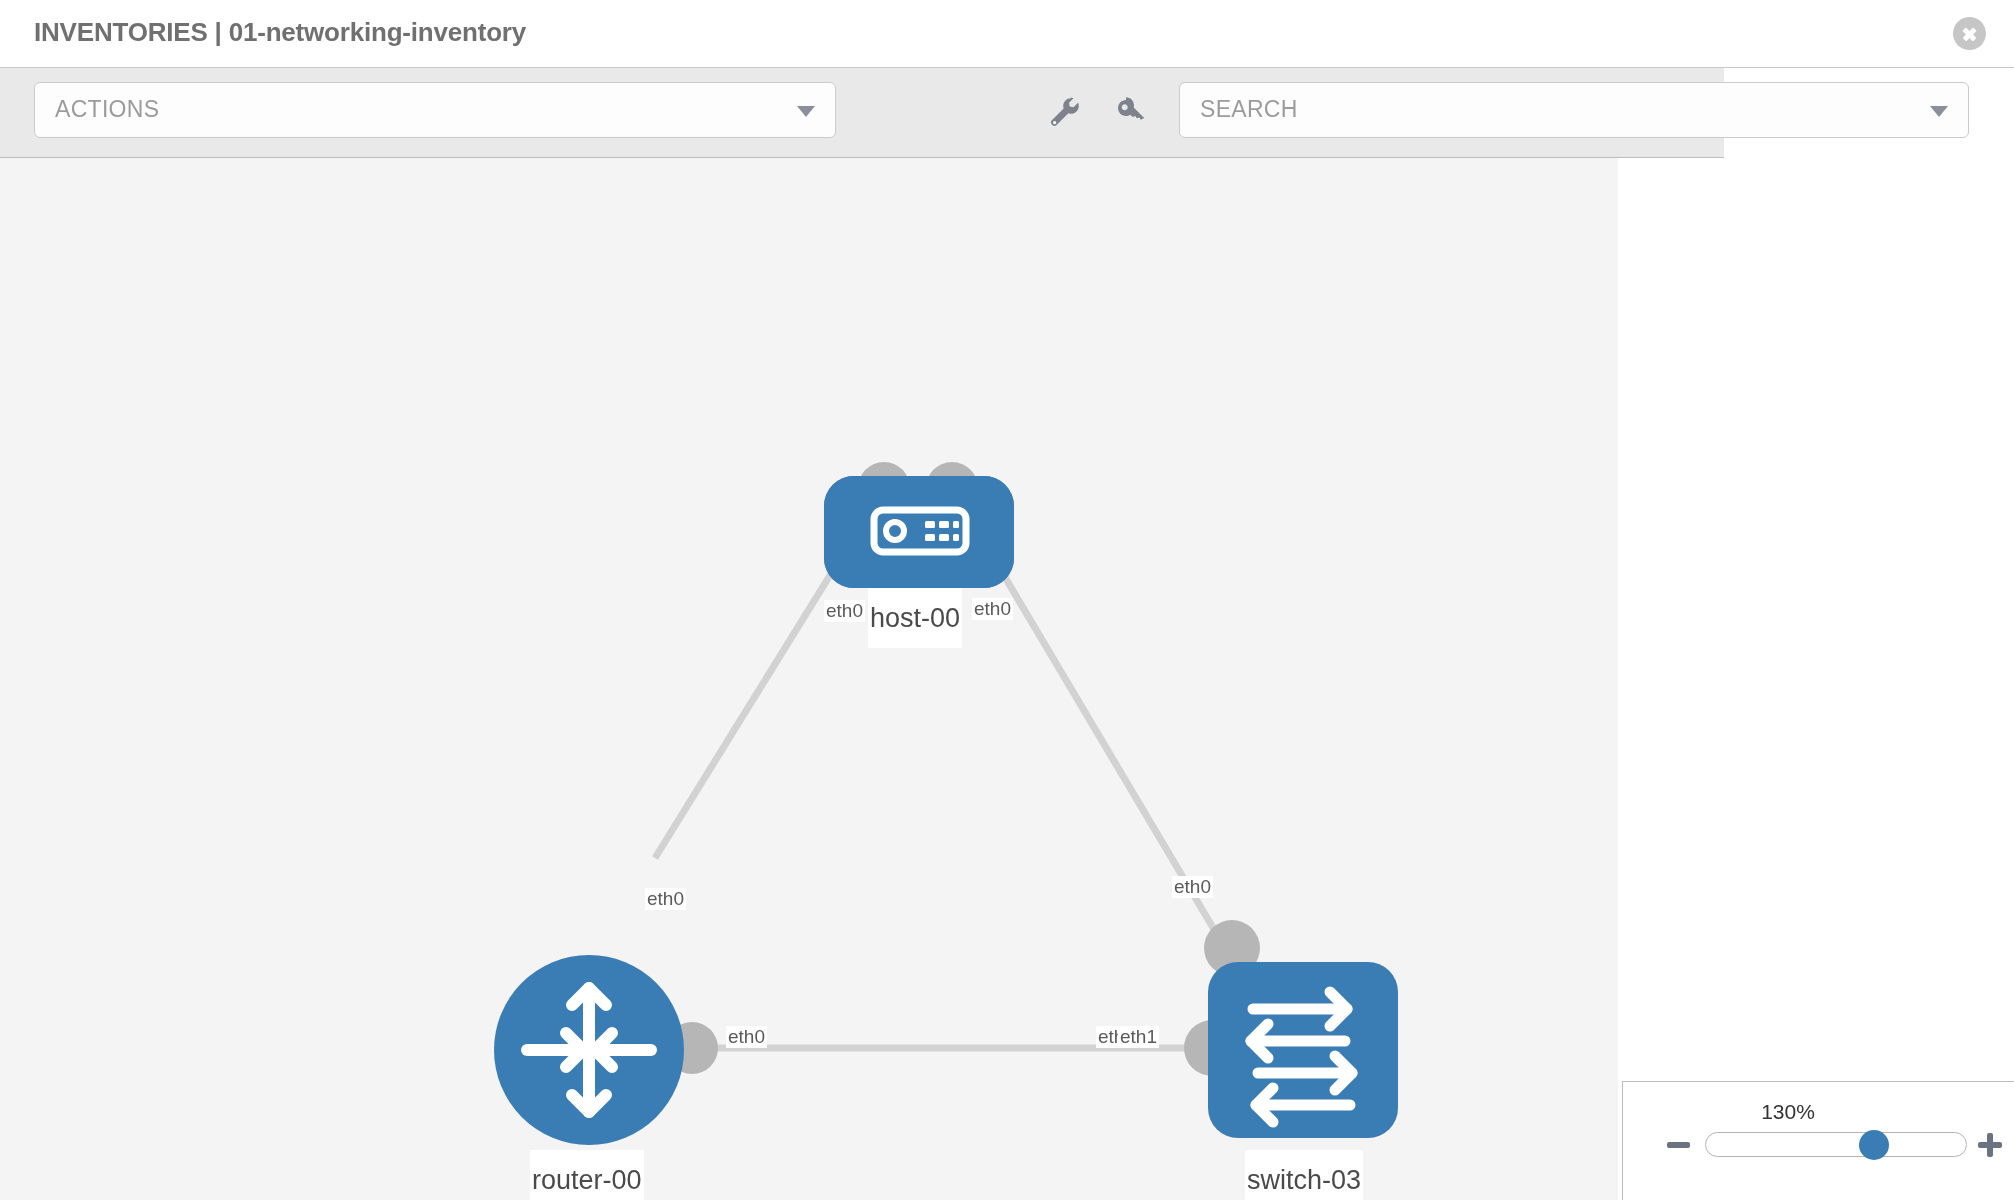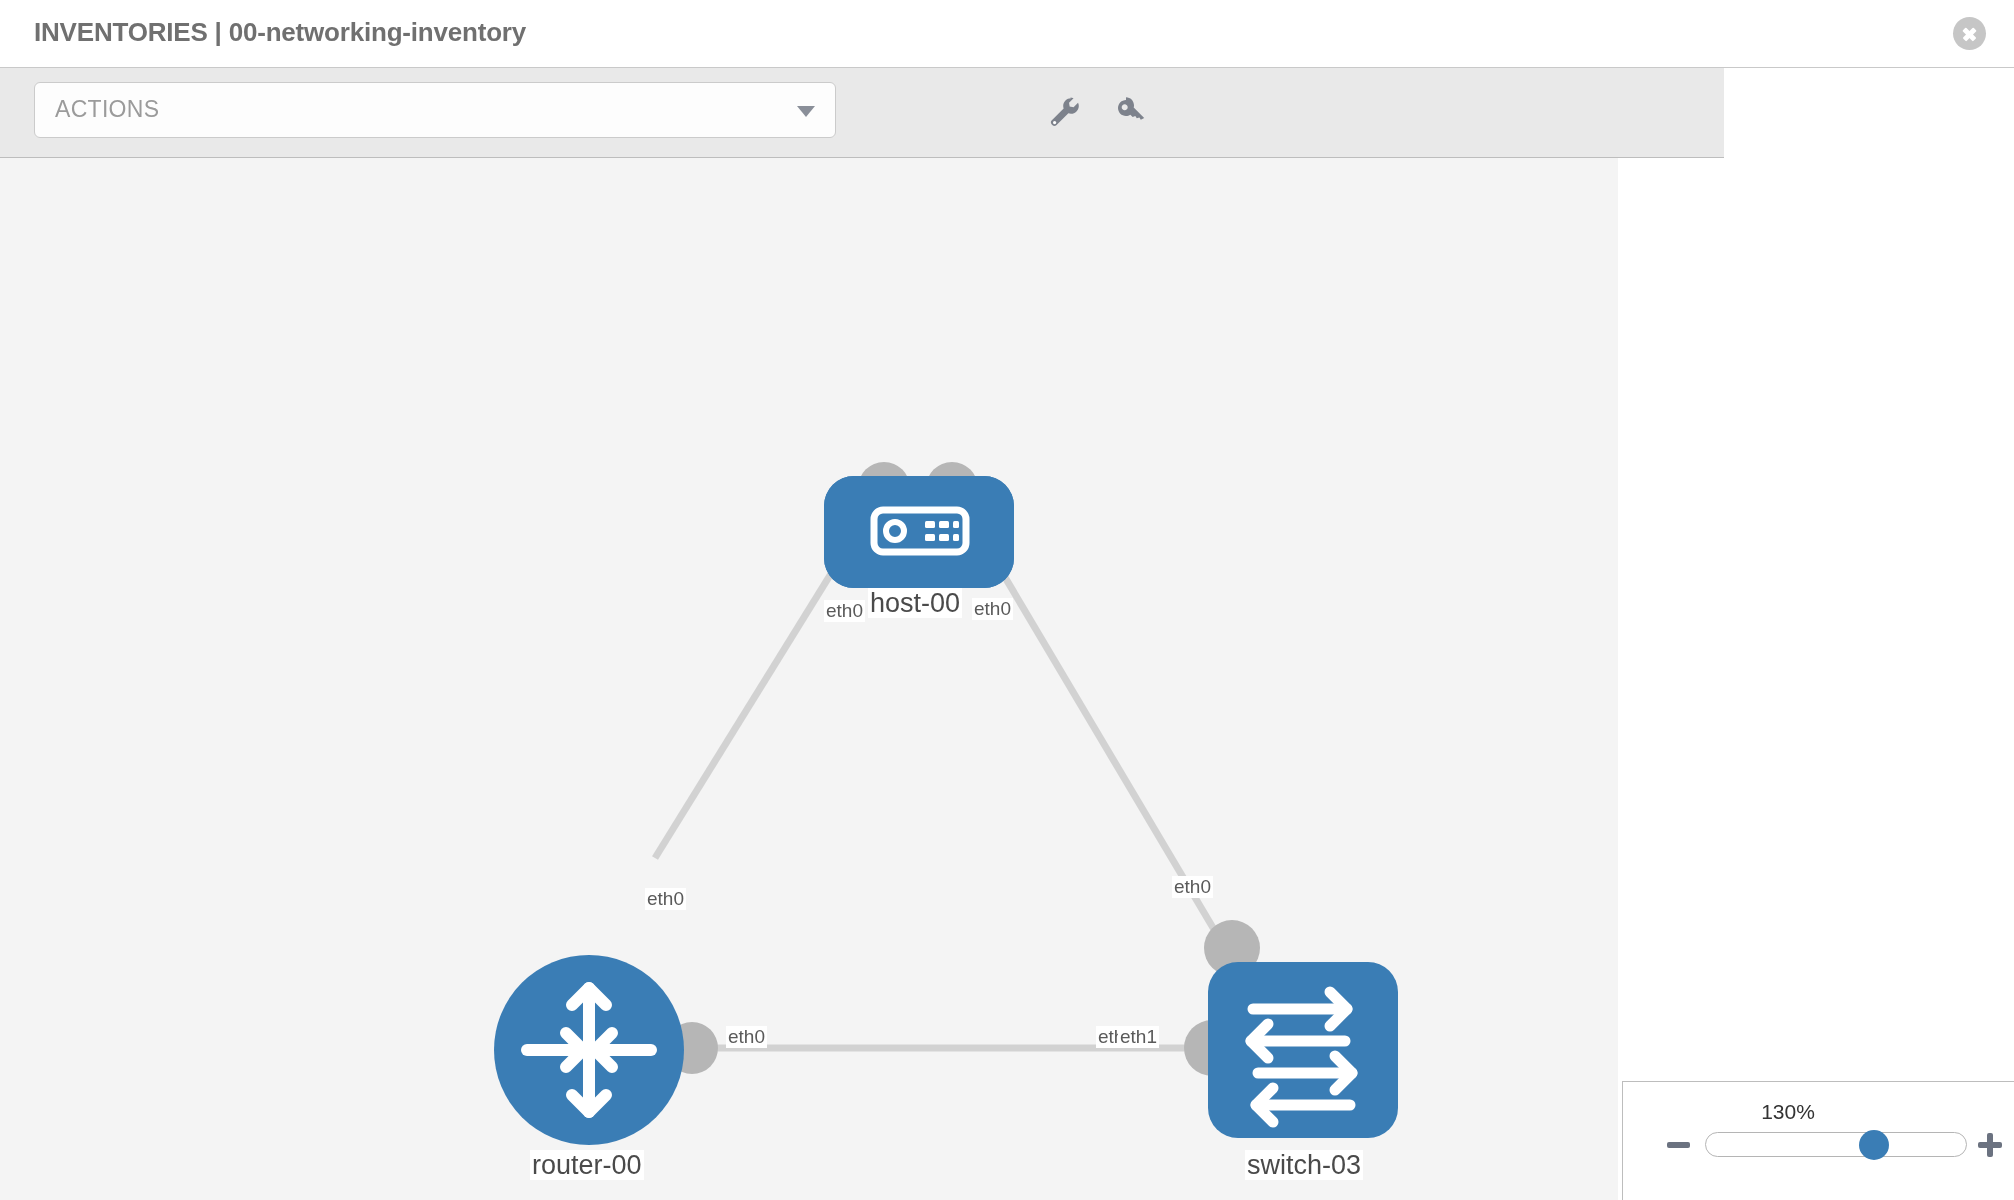--- a/index.html
+++ b/index.html
@@ -148,21 +148,21 @@
   }
 
   
   .node-label {
     position: absolute;
     font-size: 27px;
     color: #4a4a4a;
     background: #ffffff;
     white-space: nowrap;
     line-height: 1.12;
-    padding: 0 2px;
+    padding: 15px 2px;
   }
   .edge-label {
     position: absolute;
     font-size: 19px;
     color: #5a5a5a;
     background: #ffffff;
     white-space: nowrap;
     line-height: 1.15;
     padding: 0 2px;
   }
@@ -235,21 +235,21 @@
     background: #6b7280;
     border-radius: 2px;
   }
   .zoom-plus::before { left: 0; top: 9px; width: 24px; height: 6px; }
   .zoom-plus::after  { left: 9px; top: 0; width: 6px; height: 24px; }
 </style>
 </head>
 <body>
 
 <div class="header-bar">
-  <div class="page-title">INVENTORIES | 00-networking-inventory</div>
+  <div class="page-title">INVENTORIES | 01-networking-inventory</div>
   <div class="close-btn"></div>
 </div>
 
 <div class="toolbar">
 
   <div class="actions-select">
     <span class="sel-label">ACTIONS</span>
     <span class="caret"></span>
   </div>
 
@@ -263,20 +263,24 @@
   </span>
 
   <span class="tool-icon key">
     <svg width="36" height="36" viewBox="0 0 36 36" aria-hidden="true">
       <g fill="#7d828c">
         <path d="M13.0 6.0c-4.4 0-8.0 3.6-8.0 8.0s3.6 8.0 8.0 8.0c1.6 0 3.1-0.47 4.3-1.3l2.4 2.4 2.6-1.0 1.5 2.2 2.6-0.9 1.4 2.3 3.4-1.6-10.5-10.5c0.2-0.8 0.3-1.6 0.3-2.4 0-4.4-3.6-8.0-8.0-8.0zm-1.3 4.3c1.7 0 3.0 1.35 3.0 3.0s-1.3 3.0-3.0 3.0-3.0-1.35-3.0-3.0 1.3-3.0 3.0-3.0z"></path>
       </g>
     </svg>
   </span>
 
+  <div class="search-box">
+    <span class="sel-label">SEARCH</span>
+    <span class="caret"></span>
+  </div>
 </div>
 
 <div class="canvas">
 
   <svg class="topo-svg" width="2014" height="1042">
 
     <g stroke="#d2d2d2" stroke-width="7" fill="none">
       <line x1="884" y1="330" x2="655" y2="700"></line>
     </g>
     <g stroke="#d2d2d2" stroke-width="7" fill="none">

